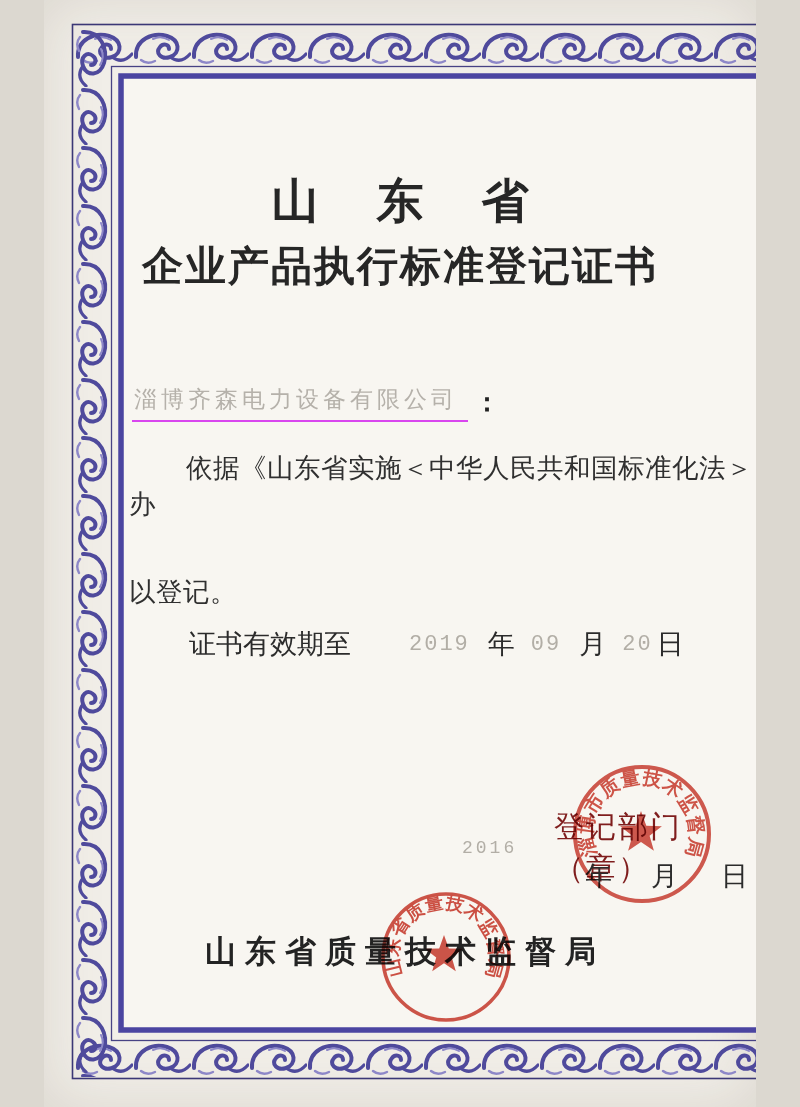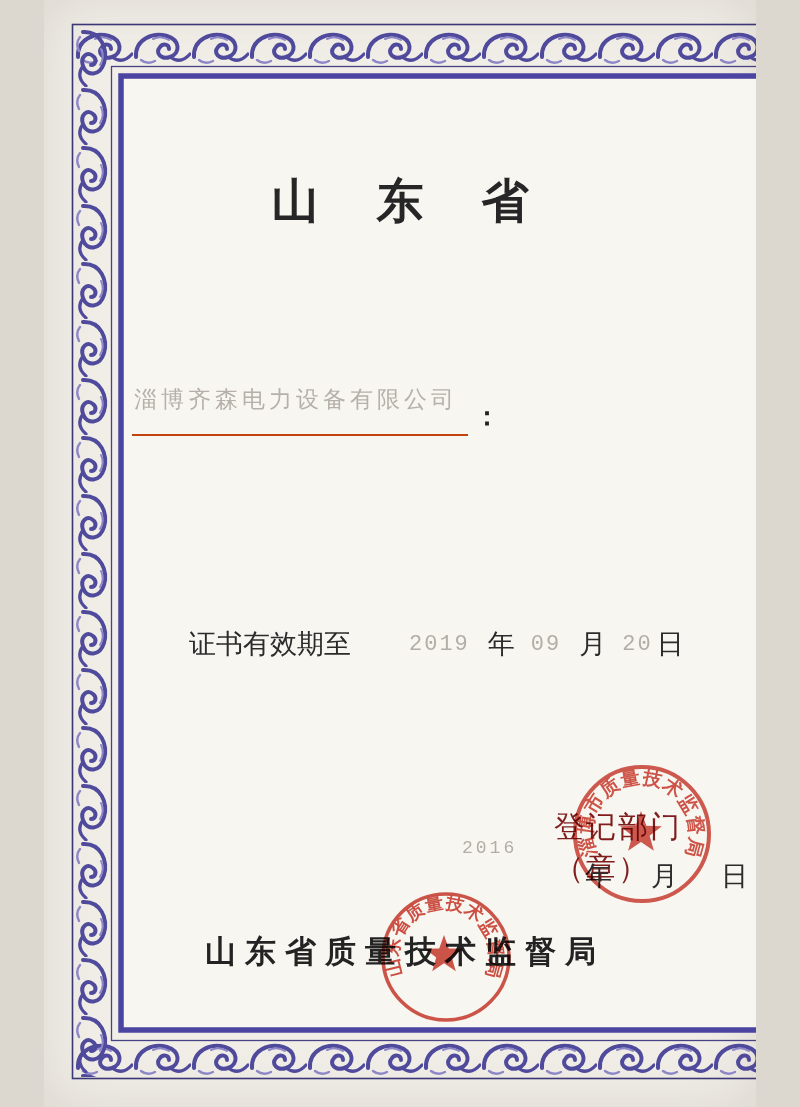--- a/index.html
+++ b/index.html
@@ -27,21 +27,21 @@
     color:#2b2b2b;
   }
   .stamp{
     color:#b2aea6;font-family:"Liberation Mono","DejaVu Sans Mono",monospace;
     font-weight:normal;
   }
   .certno .stamp{font-size:23px;letter-spacing:3px;padding:0 14px 0 10px;}
   .company{left:88px;top:384px;display:flex;align-items:flex-end;}
   .company-name{
     font-size:23px;letter-spacing:4px;color:#b5b1aa;
-    border-bottom:2px solid #c2410c;padding:0 10px 19px 2px;min-width:250px;
+    border-bottom:2px solid #d946ef;padding:0 10px 5px 2px;min-width:250px;
   }
   .company-colon{font-size:26px;font-weight:bold;padding:0 0 2px 6px;color:#222;}
   .body-line{left:85px;width:640px;font-size:26.5px;color:#303030;letter-spacing:.5px;}
   .bl1{top:450px;text-indent:57px;}
   .bl2{top:512px;}
   .bl3{top:574px;}
   .validity{left:145px;top:626px;display:flex;align-items:center;font-size:27px;color:#2b2b2b;}
   .validity .stamp{font-size:22px;letter-spacing:2px;}
   .v-year{margin-left:58px;}
   .v-unit{margin-left:18px;}
@@ -94,27 +94,30 @@
     <rect x="31" y="1040" width="738" height="37" fill="url(#bandBottom)"></rect>
     <rect x="31" y="29" width="37" height="1048" fill="url(#bandSideL)"></rect>
     <rect x="732" y="29" width="37" height="1048" fill="url(#bandSideR)"></rect>
 
     <rect x="28.5" y="24.5" width="743" height="1054" fill="none" stroke="#3b3776" stroke-width="1.6"></rect>
     <rect x="67.5" y="66.5" width="665" height="974" fill="none" stroke="#474284" stroke-width="1.3"></rect>
     <rect x="77" y="76" width="646" height="954" fill="none" stroke="#4b45a1" stroke-width="5.5"></rect>
   </svg>
 
   <div class="abs title1">山东省</div>
+  <div class="abs title2">企业产品执行标准登记证书</div>
 
 
   <div class="abs company">
     <span class="company-name">淄博齐森电力设备有限公司</span>
     <span class="company-colon">：</span>
   </div>
 
+  <div class="abs body-line bl1">依据《山东省实施＜中华人民共和国标准化法＞办</div>
+  <div class="abs body-line bl3">以登记。</div>
 
   <div class="abs validity">
     <span>证书有效期至</span>
     <span class="stamp v-year">2019</span>
     <span class="v-unit">年</span>
     <span class="stamp v-num">09</span>
     <span class="v-unit">月</span>
     <span class="stamp v-num">20</span>
     <span class="v-day-unit">日</span>
   </div>

